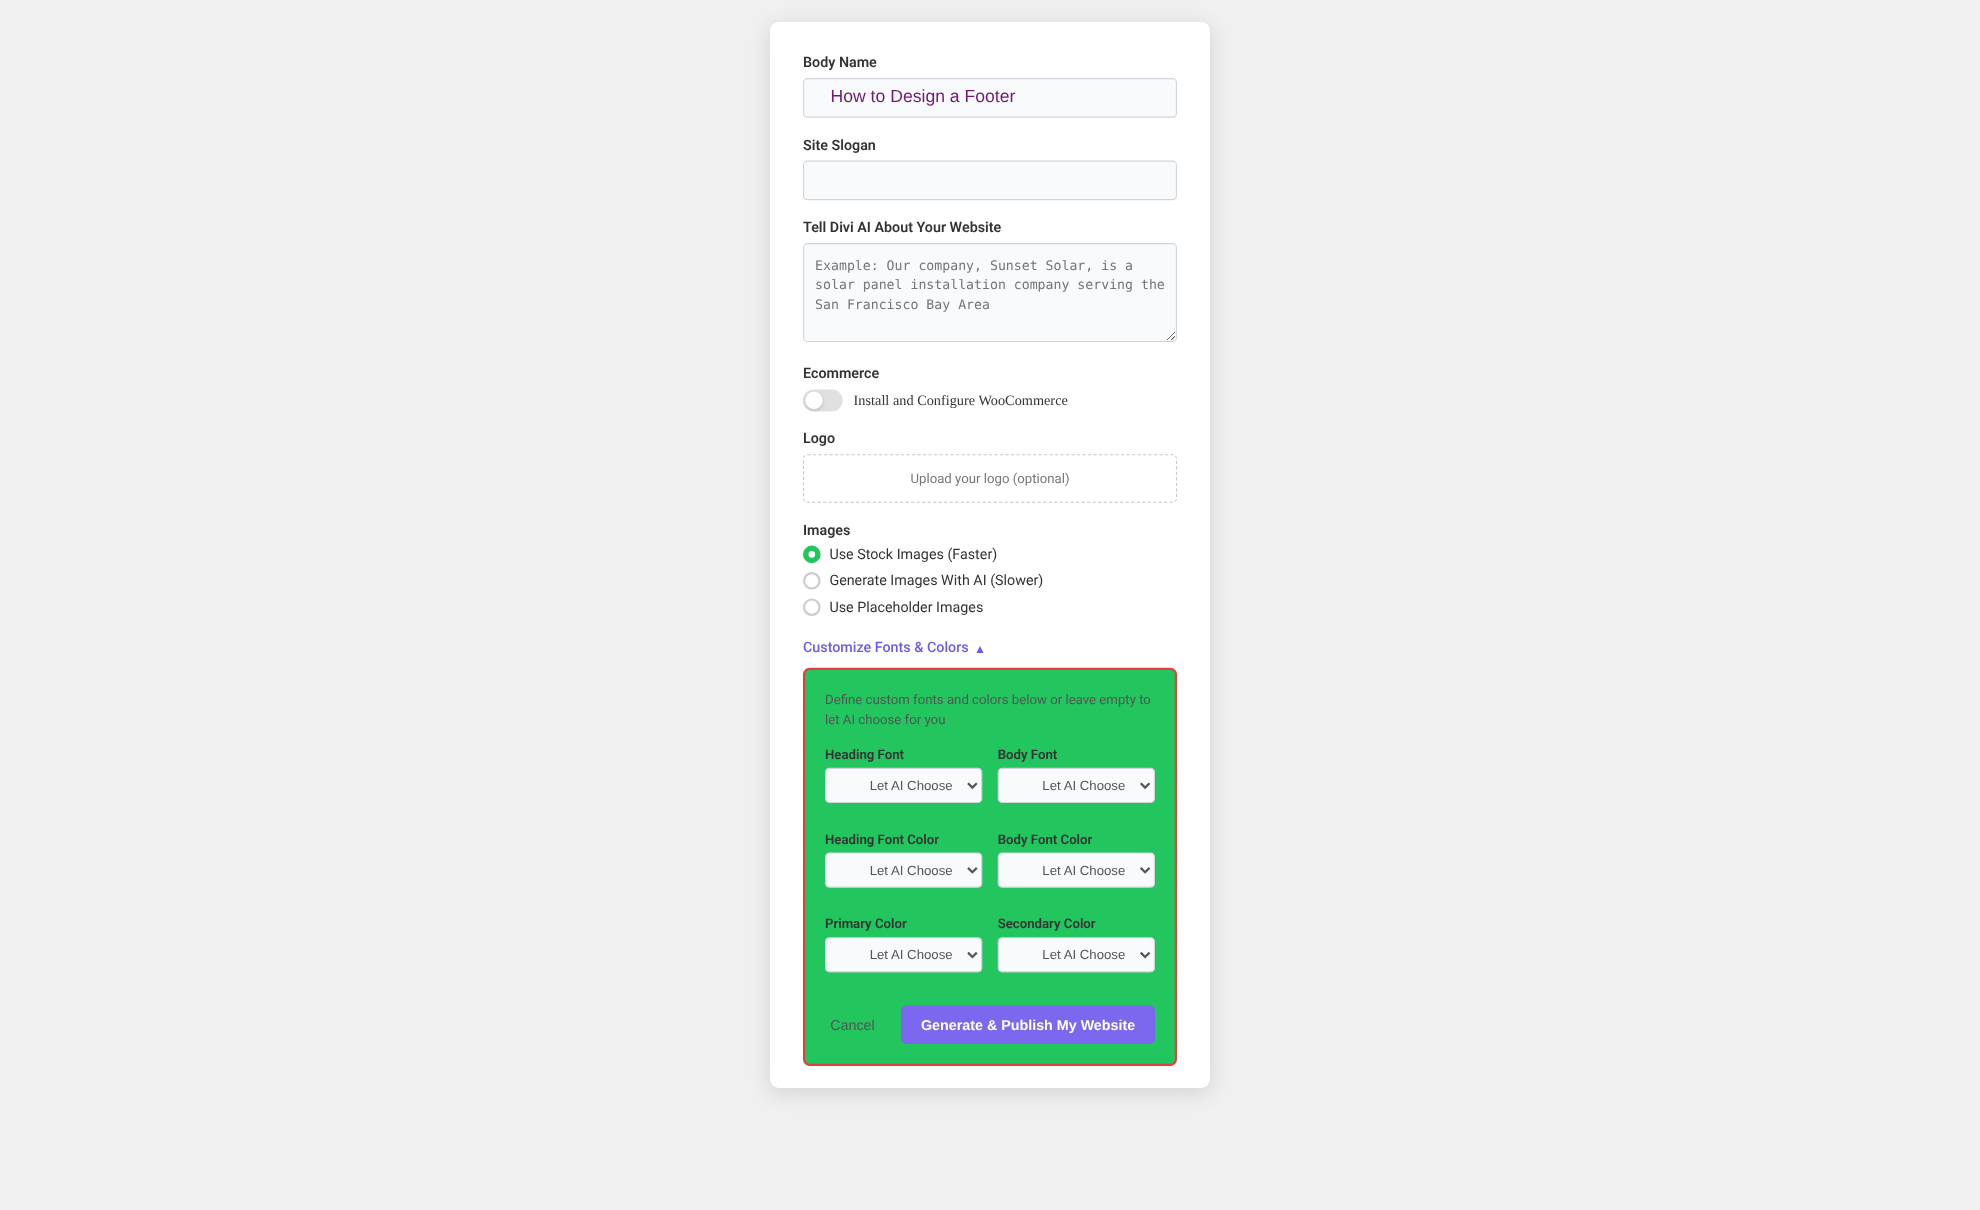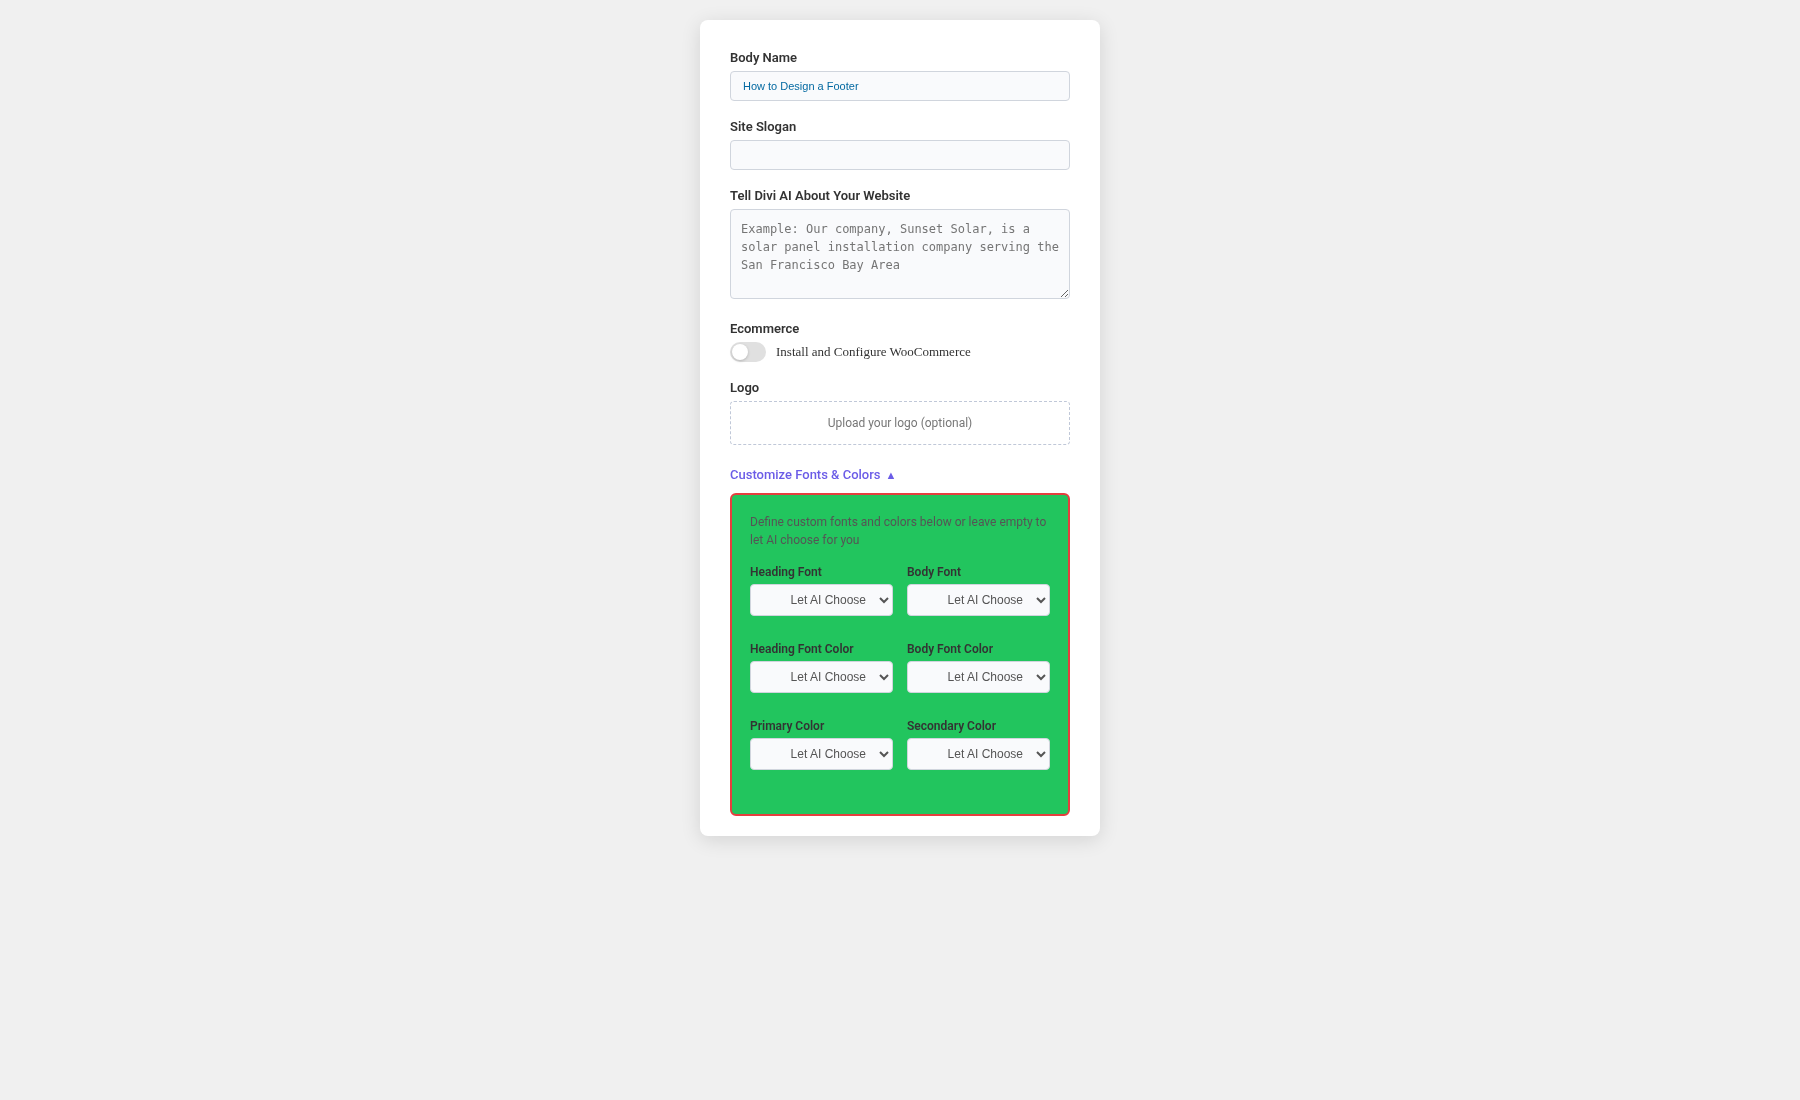--- a/index.html
+++ b/index.html
@@ -35,25 +35,25 @@
     .field-label {
       display: block;
       font-size: 13px;
       font-weight: 600;
       color: #333;
       margin-bottom: 6px;
     }
 
     .field-input {
       width: 100%;
-      padding: 8px 12px;
+      padding: 8px 24px;
       border: 1px solid #d0d5dd;
       border-radius: 4px;
-      font-size: 11px;
-      color: #0369a1;
+      font-size: 16px;
+      color: #701a75;
       background: #f9fafc;
       outline: none;
     }
 
     .field-textarea {
       width: 100%;
       padding: 10px;
       border: 1px solid #d0d5dd;
       border-radius: 4px;
       font-size: 12px;
@@ -284,20 +284,37 @@
 
   
   <div class="field-group">
     <label class="field-label">Logo</label>
     <div class="upload-area">
       <span>Upload your logo (optional)</span>
     </div>
   </div>
 
   
+  <div class="field-group">
+    <label class="field-label">Images</label>
+    <div class="radio-group">
+      <div class="radio-row">
+        <div class="radio-btn active"></div>
+        <span class="radio-text">Use Stock Images (Faster)</span>
+      </div>
+      <div class="radio-row">
+        <div class="radio-btn"></div>
+        <span class="radio-text">Generate Images With AI (Slower)</span>
+      </div>
+      <div class="radio-row">
+        <div class="radio-btn"></div>
+        <span class="radio-text">Use Placeholder Images</span>
+      </div>
+    </div>
+  </div>
 
   
   <a class="customize-link">
     <span>Customize Fonts &amp; Colors</span>
     <span class="arrow">▲</span>
   </a>
 
   
   <div class="customize-section">
 
@@ -341,16 +358,20 @@
         </select>
       </div>
       <div>
         <label class="sub-field-label">Secondary Color</label>
         <select class="select-field">
           <option>Let AI Choose</option>
         </select>
       </div>
     </div>
 
+    <div class="button-row">
+      <button class="btn-cancel">Cancel</button>
+      <button class="btn-generate">Generate &amp; Publish My Website</button>
+    </div>
 
   </div>
 
 </div>
 
 </body></html>

